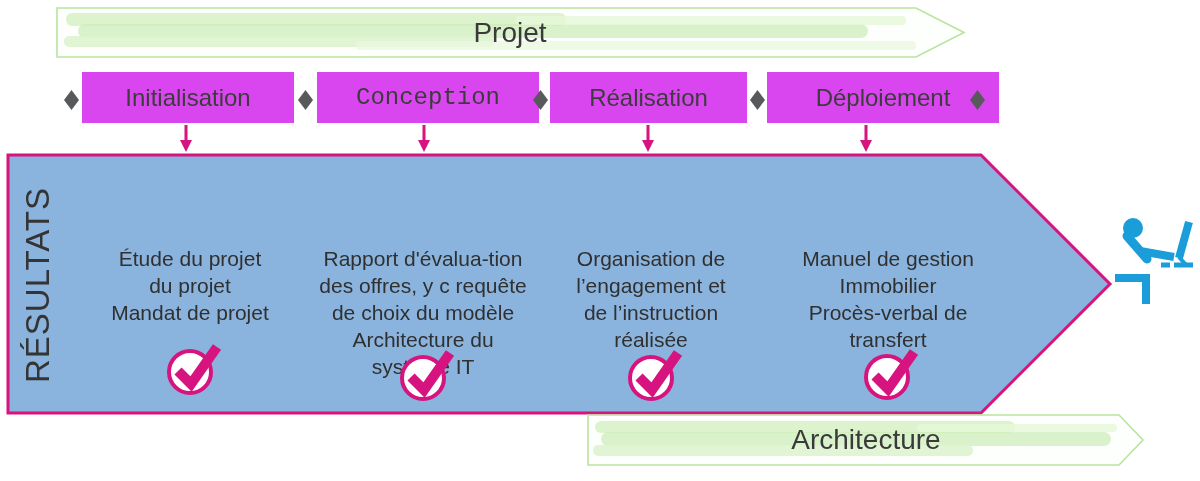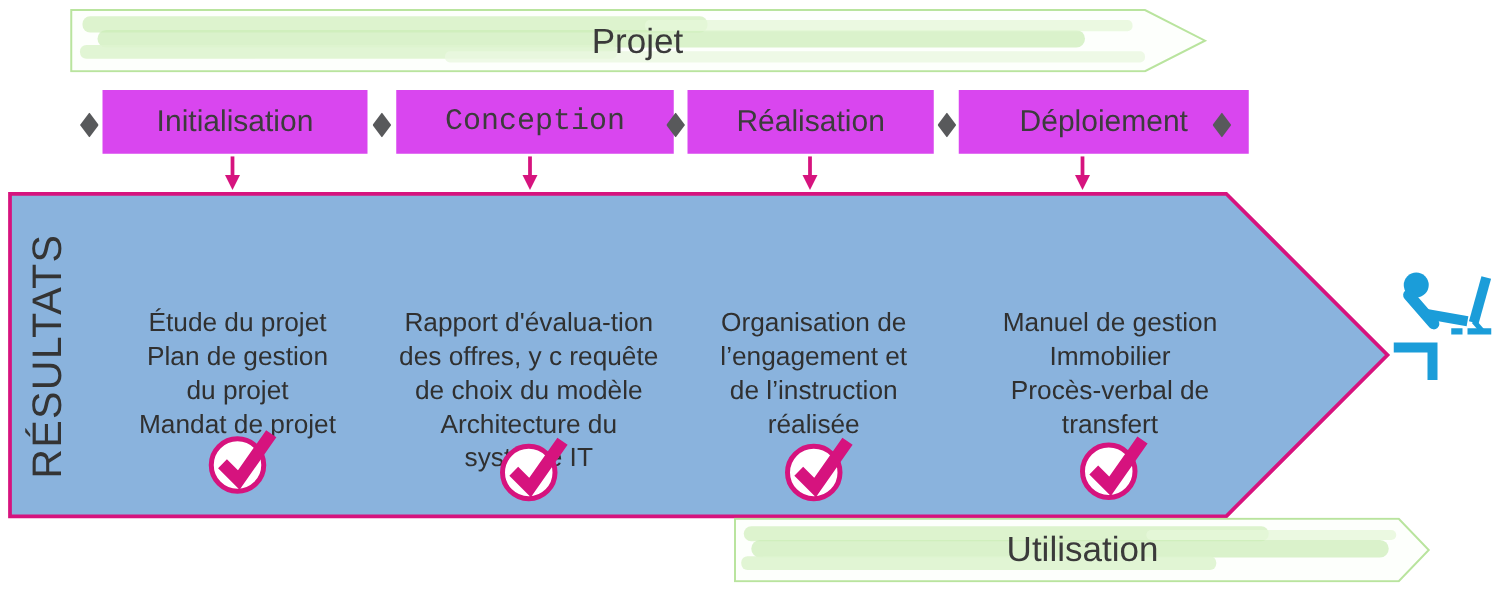--- a/index.html
+++ b/index.html
@@ -97,21 +97,20 @@
   </svg>
 
   <svg class="abs" style="left:5px;top:152px" width="1110" height="264" viewBox="0 0 1110 264">
     <polygon points="3,3 976,3 1105,132 976,261 3,261" fill="#8ab3dd" stroke="#d6137e" stroke-width="3" stroke-linejoin="miter"></polygon>
   </svg>
 
   <div id="resultats-label">RÉSULTATS</div>
 
   <div class="col" id="col-1">
     <div class="line">Étude du projet</div>
-    <div class="line">Plan de gestion</div>
     <div class="line">du projet</div>
     <div class="line">Mandat de projet</div>
   </div>
   <div class="col" id="col-2">
     <div class="line">Rapport d'évalua-tion</div>
     <div class="line">des offres, y c requête</div>
     <div class="line">de choix du modèle</div>
     <div class="line">Architecture du</div>
     <div class="line">système IT</div>
   </div>
@@ -147,21 +146,21 @@
 
   <svg class="abs" style="left:587px;top:414px" width="558" height="52" viewBox="0 0 558 52">
     <polygon points="1,1 532,1 556,26 532,51 1,51" fill="#fdfffc" stroke="#b9e49e" stroke-width="1.6"></polygon>
     <g>
       <rect x="8" y="7" width="420" height="12" ry="6" fill="#d7f1c6" opacity="0.85"></rect>
       <rect x="14" y="18" width="510" height="14" ry="7" fill="#cbecb6" opacity="0.7"></rect>
       <rect x="6" y="31" width="380" height="11" ry="5" fill="#def4cf" opacity="0.9"></rect>
       <rect x="330" y="10" width="200" height="8" ry="4" fill="#e6f7da" opacity="0.8"></rect>
     </g>
   </svg>
-  <div class="banner-label" id="utilisation-label">Utilisation</div>
+  <div class="banner-label" id="utilisation-label">Architecture</div>
 
   <svg class="abs" style="left:1112px;top:209px" width="86" height="96" viewBox="0 0 86 96">
     <g stroke="#1b9dd9" fill="none">
       <circle cx="21" cy="19" r="10" fill="#1b9dd9" stroke="none"></circle>
       <path d="M15,27 L35,50" stroke-width="9" stroke-linecap="round"></path>
       <path d="M28,42 L62,48" stroke-width="8" stroke-linecap="butt"></path>
       <path d="M49,56 L58,56" stroke-width="5"></path>
       <path d="M62,56 L81,56" stroke-width="5"></path>
       <path d="M77,13 L67,49" stroke-width="8" stroke-linecap="butt"></path>
       <path d="M67,48 L74,56" stroke-width="4"></path>

